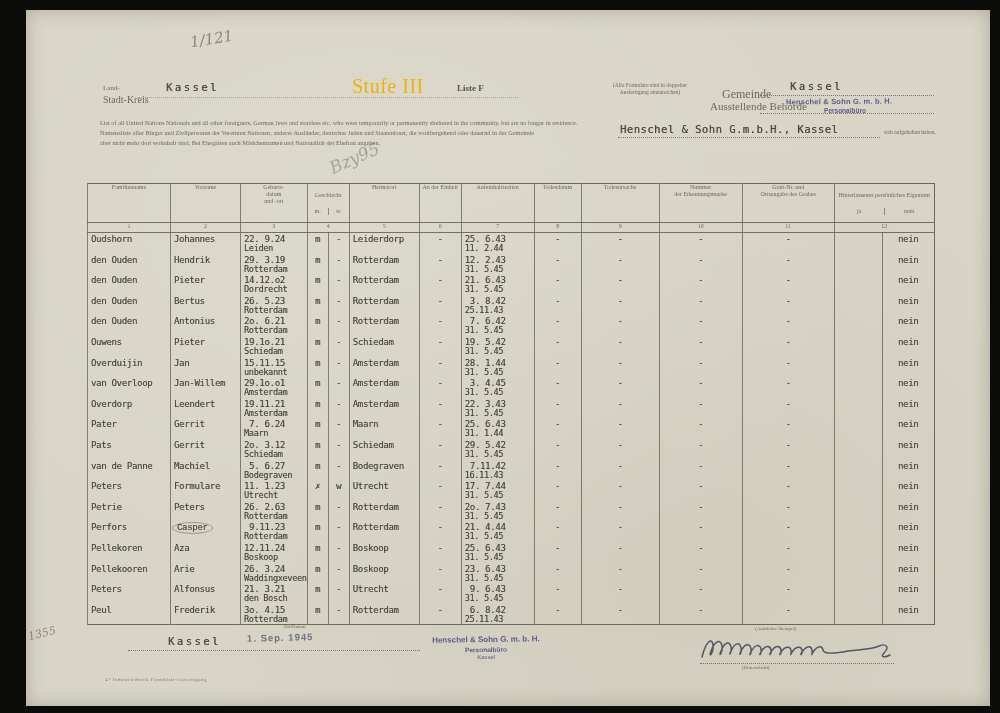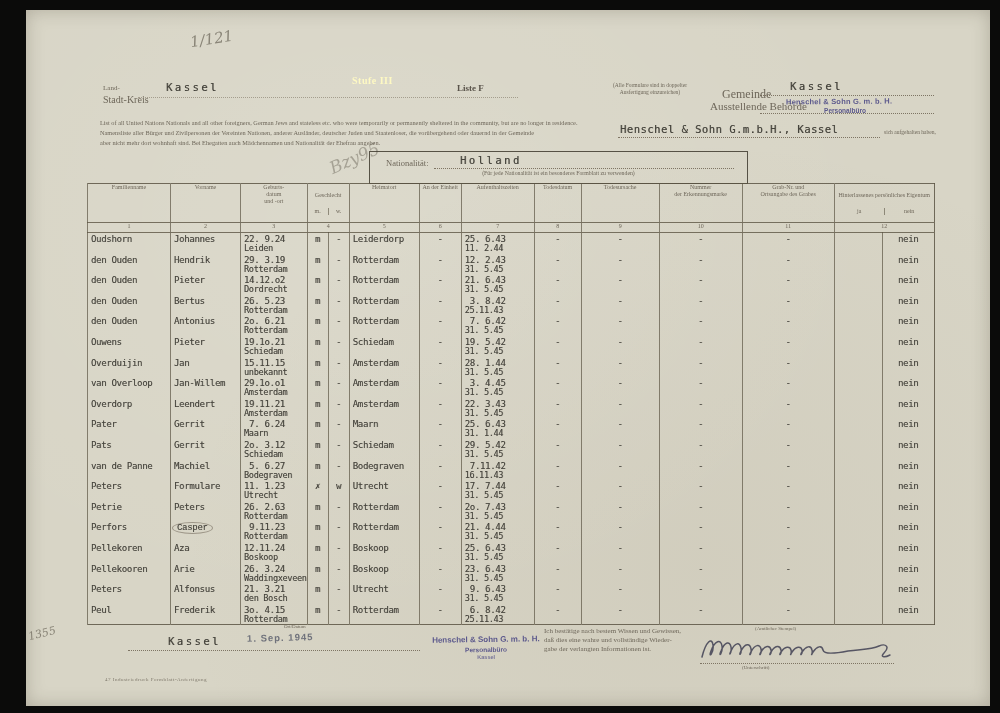--- a/index.html
+++ b/index.html
@@ -48,47 +48,41 @@
 
   <div class="abs pencil" style="left:190px;top:30px;font-size:15px;transform:rotate(-9deg);">1/121</div>
   <div class="abs pencil" style="left:328px;top:148px;font-size:17px;transform:rotate(-24deg);opacity:.65;">Bzy95</div>
   <div class="abs pencil" style="left:28px;top:627px;font-size:11px;transform:rotate(-14deg);">1355</div>
 
   <div class="abs print" style="left:103px;top:84px;font-size:7px;">Land-</div>
   <div class="abs print" style="left:103px;top:94px;font-size:10px;">Stadt-Kreis</div>
   <div class="abs typed typed-b" style="left:166px;top:81px;font-size:10.5px;letter-spacing:2.5px;">Kassel</div>
   <div class="abs dashln" style="left:138px;top:96px;width:380px;height:1px;"></div>
 
-  <div class="abs print" style="left:352px;top:75px;font-size:10px;font-weight:bold;color:#fef9c3;letter-spacing:.5px;">Stufe III</div>
+  <div class="abs print" style="left:352px;top:75px;font-size:20px;font-weight:normal;color:#eab308;letter-spacing:.5px;">Stufe III</div>
   <div class="abs print" style="left:457px;top:83px;font-size:9px;font-weight:bold;color:#59534a;">Liste F</div>
 
   <div class="abs print" style="left:599px;top:82px;width:102px;font-size:5.5px;line-height:6.5px;text-align:center;">(Alle Formulare sind in doppelter Ausfertigung einzureichen)</div>
 
   <div class="abs print" style="left:722px;top:87px;font-size:12px;">Gemeinde</div>
   <div class="abs typed typed-b" style="left:790px;top:80px;font-size:10.5px;letter-spacing:2.5px;">Kassel</div>
   <div class="abs dotted" style="left:760px;top:94px;width:174px;height:1px;"></div>
 
   <div class="abs print" style="left:710px;top:100px;font-size:11px;">Ausstellende Behörde</div>
   <div class="abs stampv" style="left:786px;top:97px;font-size:7.5px;font-weight:bold;letter-spacing:.2px;transform:rotate(-.5deg);">Henschel &amp; Sohn G. m. b. H.</div>
   <div class="abs stampv" style="left:786px;top:107px;width:118px;font-size:6.5px;font-weight:bold;text-align:center;">Personalbüro</div>
   <div class="abs dotted" style="left:760px;top:112px;width:174px;height:1px;"></div>
 
   <div class="abs print" style="left:100px;top:119px;width:600px;font-size:6.3px;line-height:7px;">List of all United Nations Nationals and all other foreigners, German Jews and stateless etc. who were temporarily or permanently sheltered in the community, but are no longer in residence.</div>
   <div class="abs print" style="left:100px;top:129px;width:518px;font-size:6.3px;line-height:7px;">Namensliste aller Bürger und Zivilpersonen der Vereinten Nationen, anderer Ausländer, deutscher Juden und Staatenloser, die vorübergehend oder dauernd in der Gemeinde</div>
   <div class="abs typed typed-b" style="left:620px;top:123px;font-size:10.5px;letter-spacing:.5px;">Henschel &amp; Sohn G.m.b.H., Kassel</div>
   <div class="abs dotted" style="left:618px;top:136px;width:262px;height:1px;"></div>
   <div class="abs print" style="left:884px;top:129px;width:56px;font-size:5.5px;line-height:6px;">sich aufgehalten haben,</div>
   <div class="abs print" style="left:100px;top:139px;width:380px;font-size:6.3px;line-height:7px;">aber nicht mehr dort wohnhaft sind. Bei Ehegatten auch Mädchennamen und Nationalität der Ehefrau angeben.</div>
 
-  <div class="abs" style="left:369px;top:151px;width:377px;height:31px;border:1.5px solid rgba(62,57,46,.85);">
-    <div class="abs print" style="left:16px;top:6px;font-size:8.5px;">Nationalität:</div>
-    <div class="abs typed typed-b" style="left:90px;top:2px;font-size:10.5px;letter-spacing:2.5px;">Holland</div>
-    <div class="abs dotted" style="left:64px;top:15px;width:300px;height:1px;"></div>
-    <div class="abs print" style="left:0;top:18px;width:100%;font-size:5.8px;text-align:center;">(Für jede Nationalität ist ein besonderes Formblatt zu verwenden)</div>
-  </div>
 
   <table id="roster">
     <colgroup>
       <col style="width:83px">
         <col style="width:70px">
         <col style="width:63px">
       <col style="width:21px">
         <col style="width:21px">
         <col style="width:70px">
       <col style="width:42px">
@@ -1028,23 +1022,20 @@
   <div class="abs typed typed-b" style="left:168px;top:635px;font-size:10.5px;letter-spacing:2.5px;">Kassel</div>
   <div class="abs stampv" style="left:247px;top:632px;font-size:9.5px;font-weight:bold;letter-spacing:1px;color:rgba(68,72,92,.8);transform:rotate(-1.5deg);font-family:'Liberation Sans',sans-serif;">1. Sep. 1945</div>
   <div class="abs dotted" style="left:128px;top:649px;width:292px;height:1px;"></div>
 
   <div class="abs stampv" style="left:422px;top:635px;width:128px;text-align:center;transform:rotate(-.8deg);">
     <div style="font-size:8px;font-weight:bold;">Henschel &amp; Sohn G. m. b. H.</div>
     <div style="font-size:6.5px;font-weight:bold;margin-top:2px;">Personalbüro</div>
     <div style="font-size:5.5px;font-weight:bold;margin-top:1px;opacity:.8;">Kassel</div>
   </div>
 
-  <div class="abs print" style="left:544px;top:627px;width:180px;font-size:7px;line-height:9px;white-space:pre-line;">Ich bestätige nach bestem Wissen und Gewissen,
-daß dies eine wahre und vollständige Wieder-
-gabe der verlangten Informationen ist.</div>
   <div class="abs print" style="left:755px;top:626px;font-size:5px;">(Amtlicher Stempel)</div>
 
   <svg class="abs" style="left:698px;top:631px;" width="198" height="34" viewBox="0 0 198 34">
     <path d="M4,26 C8,10 14,6 15,14 C16,22 10,28 13,20 C17,9 23,8 24,15 C25,22 20,27 23,20
              C27,10 32,10 33,16 C34,22 30,26 33,20 C37,11 42,11 43,17 C44,23 40,26 43,20
              C47,12 52,12 53,18 C54,23 50,26 53,21 C57,13 62,13 63,18 C64,23 60,26 63,21
              C67,14 72,14 73,19 C74,23 70,26 73,21 C77,14 82,14 83,19 C84,23 80,26 83,21
              C87,15 92,15 93,19 C94,23 91,26 94,21 C98,15 103,15 104,19 C105,23 101,26 104,21
              C108,15 113,14 114,19 C115,23 112,26 115,21 C119,15 124,14 125,19
              C126,24 140,22 150,20 C162,18 172,19 181,15 C188,12 192,16 186,22 C182,26 186,27 192,24" fill="none" stroke="#3f4052" stroke-width="1.5" stroke-linecap="round" opacity=".85"></path>

